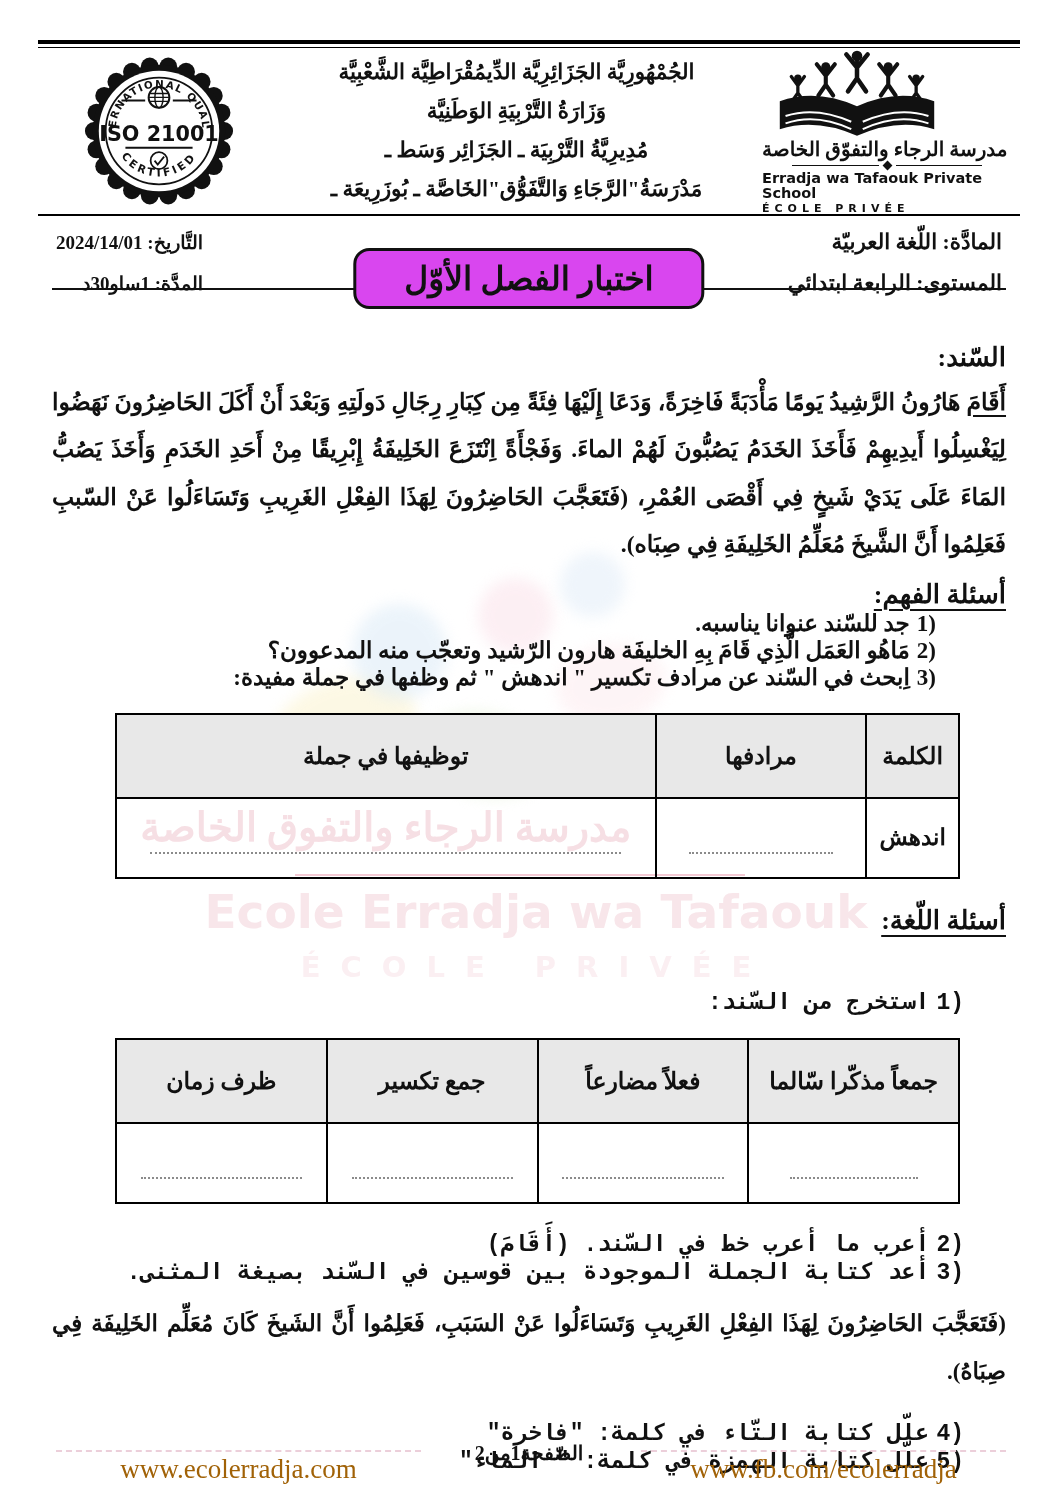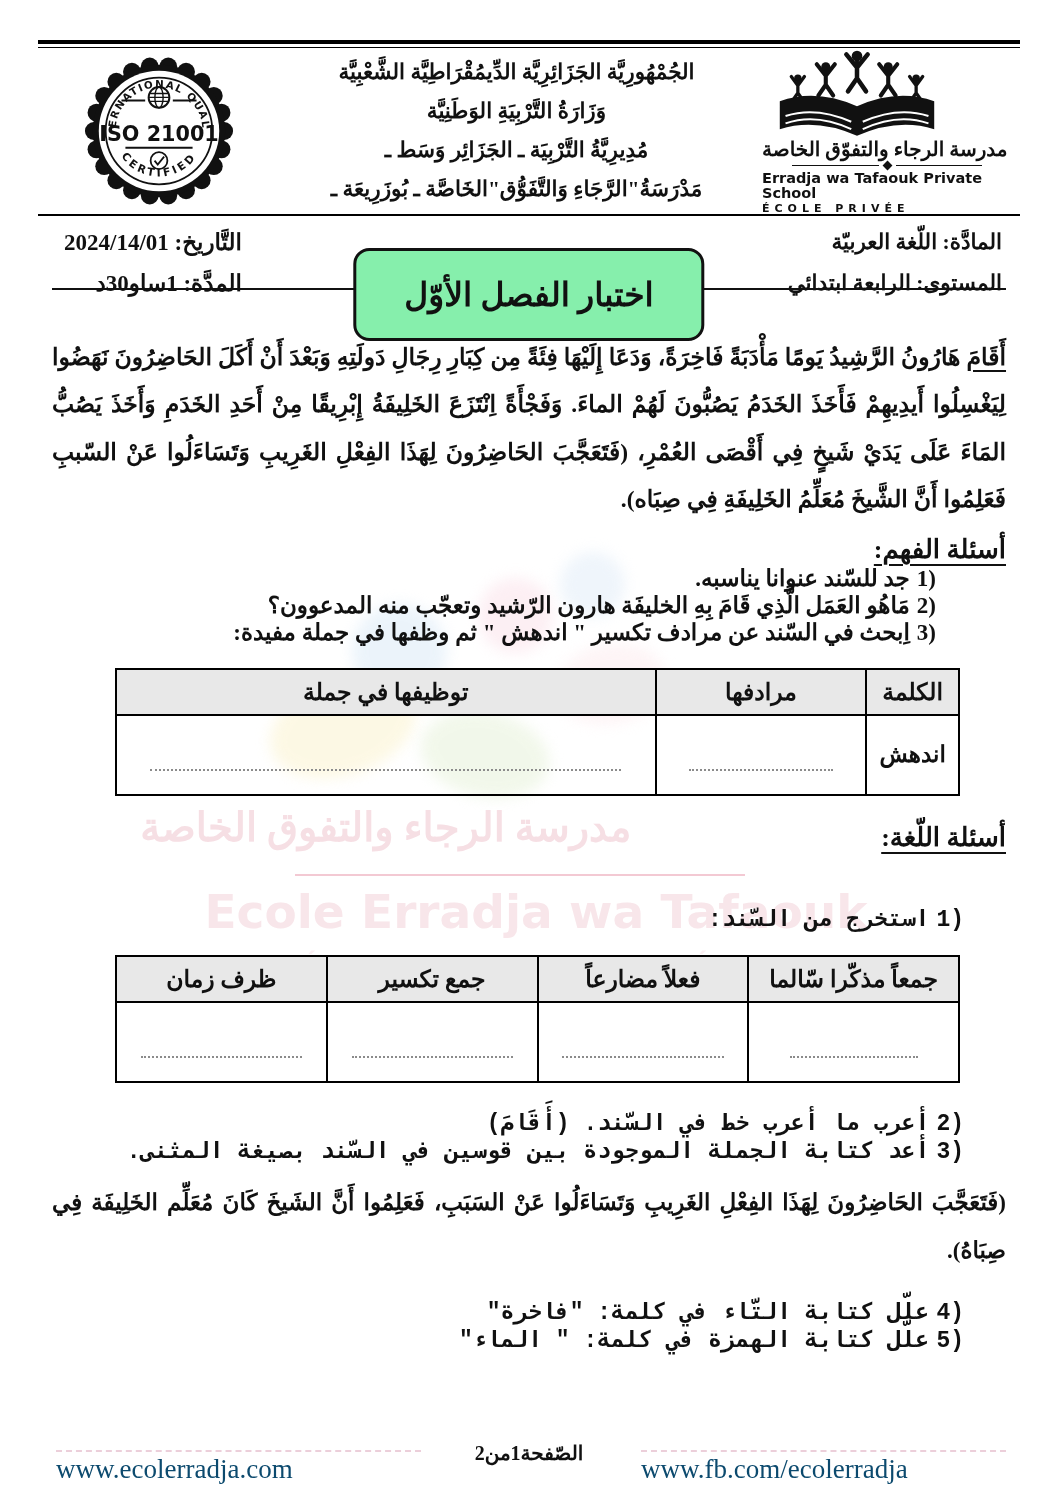--- a/index.html
+++ b/index.html
@@ -20,57 +20,57 @@
   .logo-divider .dl{flex:1;border-top:1.5px solid #111;}
   .logo-divider .dia{width:7px;height:7px;background:#111;transform:rotate(45deg);margin:0 5px;}
   .logo-wrap .en-name{font-size:14.5px;font-weight:bold;font-family:"DejaVu Sans",sans-serif;direction:ltr;}
   .logo-wrap .ec-name{font-size:11px;font-weight:bold;letter-spacing:5px;font-family:"DejaVu Sans",sans-serif;direction:ltr;margin-top:2px;}
   .ministry{flex:1;text-align:center;font-size:21.5px;font-weight:bold;line-height:39px;}
   .seal-wrap{width:225px;display:flex;justify-content:center;}
   .seal-latin{font-family:"DejaVu Sans",sans-serif;}
   
   .info-strip{position:relative;margin:0 52px;height:112px;direction:rtl;}
   .info-right{position:absolute;right:4px;top:6px;text-align:right;font-size:21.5px;font-weight:bold;line-height:41px;}
-  .info-left{position:absolute;left:12px;top:6px;text-align:right;font-size:23px;font-weight:bold;line-height:41px;}
+  .info-left{position:absolute;left:4px;top:6px;text-align:right;font-size:19px;font-weight:bold;line-height:41px;}
   .mid-rule{position:absolute;left:0;right:0;top:72px;border-top:2.5px solid #111;}
   .title-box{
     position:absolute;left:50%;top:32px;transform:translateX(-50%);
-    background:#86efac;border:3px solid #111;border-radius:16px;padding:24px 48px;
+    background:#d946ef;border:3px solid #111;border-radius:16px;padding:8px 48px;
     font-size:33px;font-weight:bold;white-space:nowrap;z-index:2;
   }
   
   .main{position:relative;z-index:1;margin:0 52px;direction:rtl;}
   .sec-h{font-size:26px;font-weight:bold;margin-top:14px;}
   .sec-h.ul{text-decoration:underline;text-underline-offset:6px;text-decoration-thickness:2px;}
   .passage{font-size:23.5px;font-weight:bold;line-height:2.02;text-align:justify;margin:6px 0 0;}
   .passage .uw{text-decoration:underline;text-underline-offset:5px;}
   .q{font-size:23px;font-weight:bold;}
   .q .qnum{display:inline-block;direction:ltr;margin-left:7px;}
   .q-comp{margin-right:70px;}
   .q-lang{margin-right:42px;font-family:Liberation Mono, monospace;}
   .q-sentence{font-size:23px;font-weight:bold;line-height:2.1;text-align:justify;margin-top:14px;}
   
   table.qtable{border-collapse:collapse;width:845px;margin:22px 46px 0 auto;}
-  table.qtable th{background:#e8e8e8;border:2px solid #000;font-size:23.5px;font-weight:bold;padding:8px 6px;margin-top:28px;}
+  table.qtable th{background:#e8e8e8;border:2px solid #000;font-size:23.5px;font-weight:bold;padding:27px 6px;margin-top:28px;}
   table.qtable td{border:2px solid #000;height:76px;vertical-align:middle;font-size:23px;font-weight:bold;text-align:center;}
   .dots{border-bottom:2.5px dotted #8b8b8b;height:30px;width:88%;margin:0 auto;}
   .w-word{width:11%;} .w-syn{width:25%;} .w-use{width:64%;}
   .w-q{width:25%;}
   
   .wm{position:absolute;left:0;top:12px;width:100%;height:100%;z-index:0;pointer-events:none;padding-left:14px;}
   .wm-blob{position:absolute;border-radius:50%;filter:blur(7px);opacity:.55;}
   .wm-ar{position:absolute;top:792px;left:0;width:72%;text-align:center;font-size:40px;font-weight:bold;color:#f6dfe4;direction:rtl;}
   .wm-line{position:absolute;top:862px;left:295px;width:450px;border-top:2.5px solid #f3c9d3;}
   .wm-en{position:absolute;top:872px;left:0;width:100%;text-align:center;font-size:47px;font-weight:bold;color:#f8e6ea;font-family:"DejaVu Sans",sans-serif;}
   .wm-ec{position:absolute;top:938px;left:0;width:100%;text-align:center;font-size:29px;font-weight:bold;letter-spacing:20px;color:#fbeff2;font-family:"DejaVu Sans",sans-serif;}
   
   .footer-page{position:absolute;left:0;bottom:32px;width:100%;text-align:center;font-size:20px;font-weight:bold;direction:rtl;z-index:1;}
   .f-link{position:absolute;bottom:12px;width:365px;z-index:1;}
   .f-link .dash{border-top:2.5px dashed #eccfda;margin-bottom:2px;}
-  .f-link .url{text-align:left;font-size:27px;color:#0c4a6e;font-family:"Liberation Serif",serif;direction:ltr;}
+  .f-link .url{text-align:center;font-size:27px;color:#a16207;font-family:"Liberation Serif",serif;direction:ltr;}
   .f-left{left:56px;} .f-right{right:52px;}
 </style>
 </head>
 <body>
 
 <div class="wm">
   <div class="wm-blob" style="left:268px;top:668px;width:150px;height:95px;background:#fbf3cf;transform:rotate(-18deg);"></div>
   <div class="wm-blob" style="left:420px;top:700px;width:130px;height:85px;background:#e7f2da;transform:rotate(12deg);"></div>
   <div class="wm-blob" style="left:352px;top:592px;width:95px;height:95px;background:#dcebf7;"></div>
   <div class="wm-blob" style="left:478px;top:566px;width:75px;height:75px;background:#fbe2ea;"></div>
@@ -195,20 +195,21 @@
   <div class="info-left">
     <div>التَّاريخ: 2024/14/01</div>
     <div>المدَّة: 1ساو30د</div>
   </div>
   <div class="mid-rule"></div>
   <div class="title-box">اختبار الفصل الأوّل</div>
 </div>
 
 <div class="main">
 
+  <div class="sec-h">السّند:</div>
 
   <p class="passage"><span class="uw">أَقَامَ</span> <span>هَارُونُ الرَّشِيدُ يَومًا مَأْدَبَةً فَاخِرَةً، وَدَعَا إِلَيْهَا فِئَةً مِن كِبَارِ رِجَالِ دَولَتِهِ وَبَعْدَ أَنْ أَكَلَ الحَاضِرُونَ نَهَضُوا لِيَغْسِلُوا أَيدِيهِمْ فَأَخَذَ الخَدَمُ يَصُبُّونَ لَهُمْ الماءَ. وَفَجْأَةً اِنْتَزَعَ الخَلِيفَةُ إِبْرِيقًا مِنْ أَحَدِ الخَدَمِ وَأَخَذَ يَصُبُّ المَاءَ عَلَى يَدَيْ شَيخٍ فِي أَقْصَى العُمْرِ، (فَتَعَجَّبَ الحَاضِرُونَ لِهَذَا الفِعْلِ الغَرِيبِ وَتَسَاءَلُوا عَنْ السّببِ فَعَلِمُوا أَنَّ الشَّيخَ مُعَلِّمُ الخَلِيفَةِ فِي صِبَاه).</span></p>
 
   <div class="sec-h ul" style="margin-top:10px;">أسئلة الفهم:</div>
 
   <div class="q q-comp"><span class="qnum">1)</span><span>جد للسّند عنوانا يناسبه.</span></div>
   <div class="q q-comp"><span class="qnum">2)</span><span>مَاهُو العَمَل الَّذِي قَامَ بِهِ الخليفَة هارون الرّشيد وتعجّب منه المدعوون؟</span></div>
   <div class="q q-comp"><span class="qnum">3)</span><span>اِبحث في السّند عن مرادف تكسير " اندهش " ثم وظفها في جملة مفيدة:</span></div>
 
   <table class="qtable">

